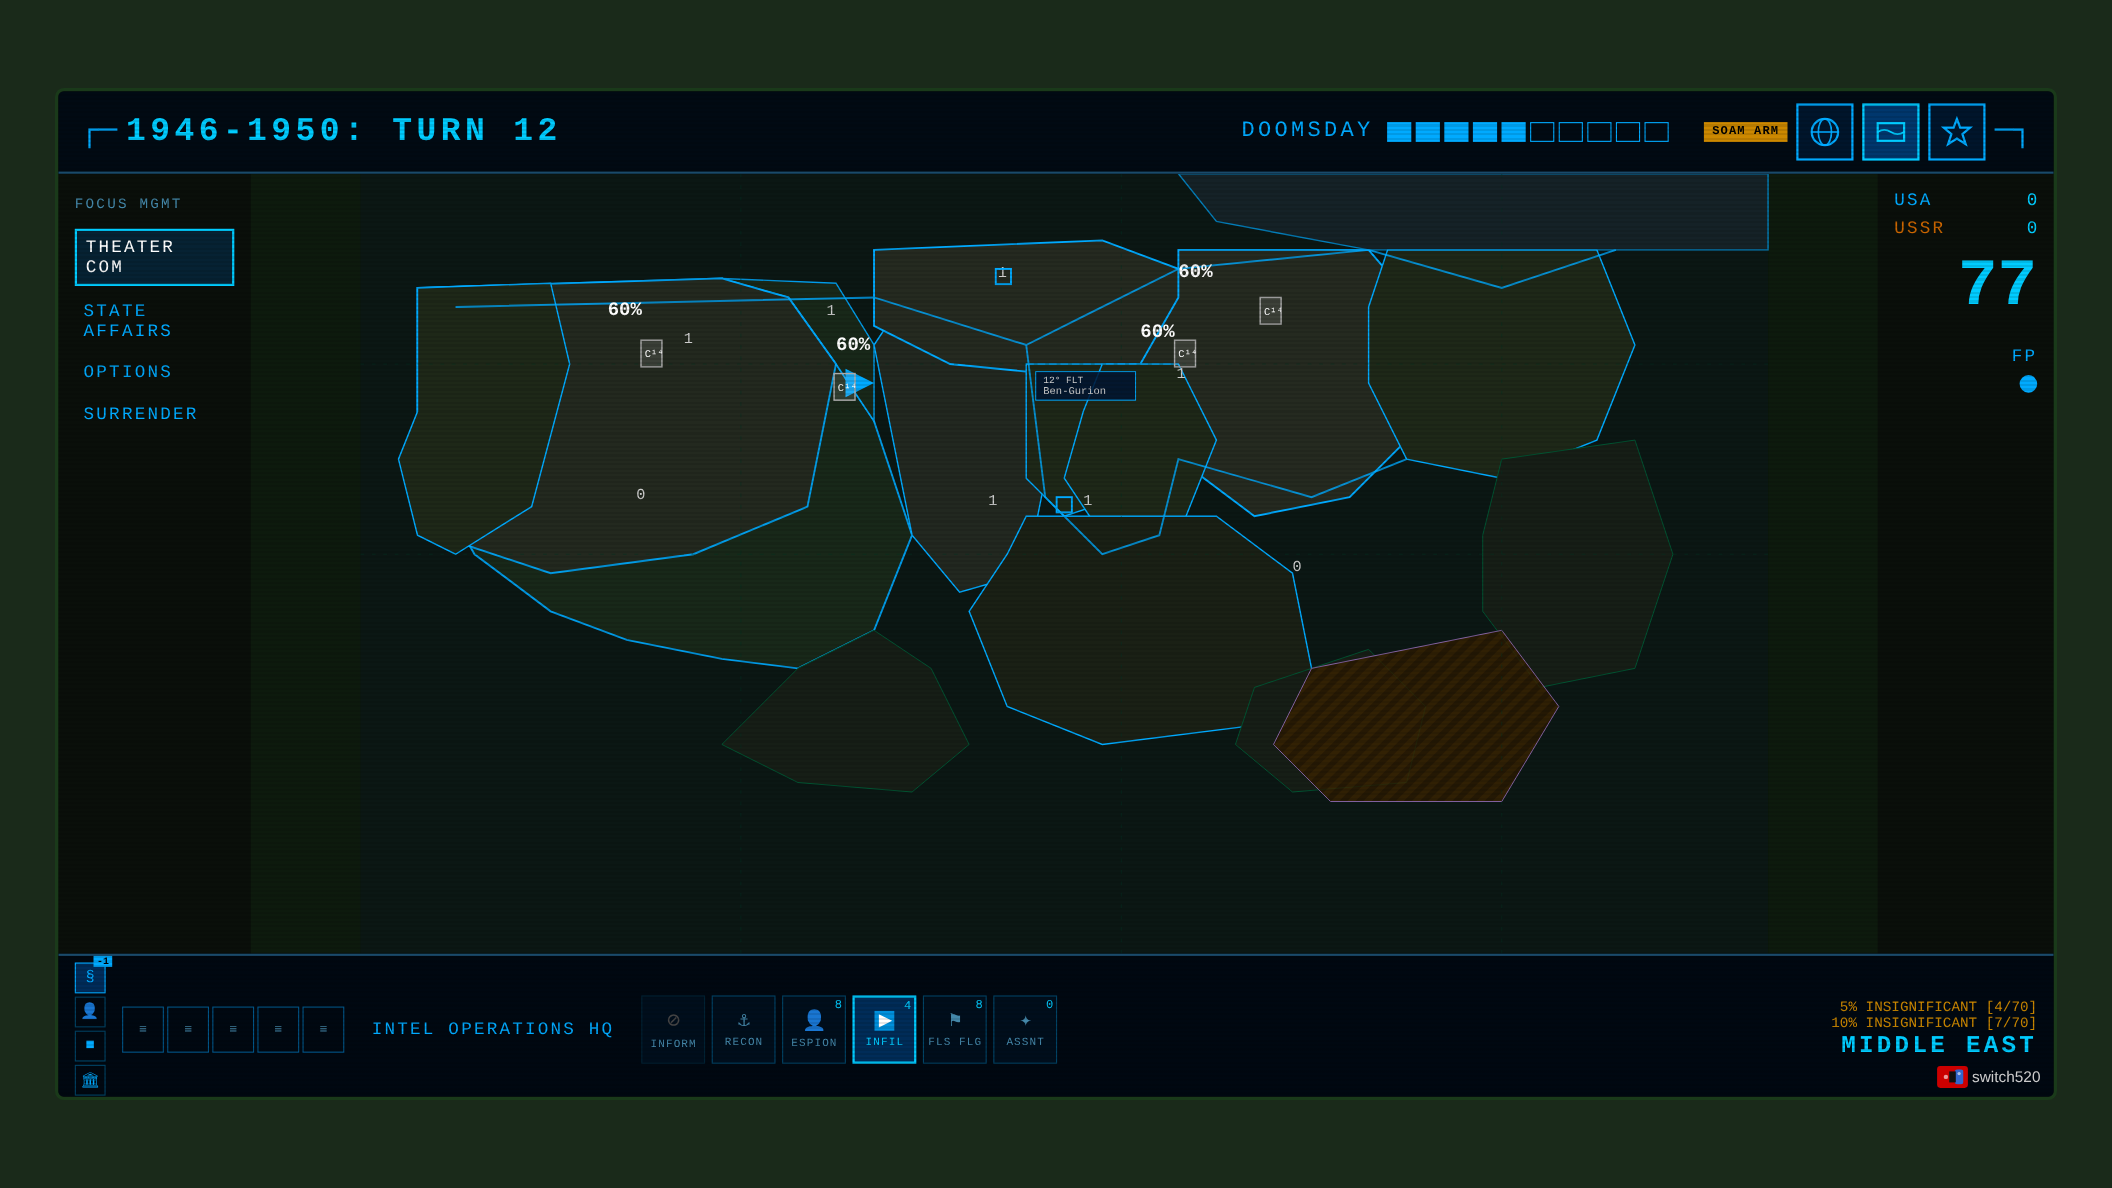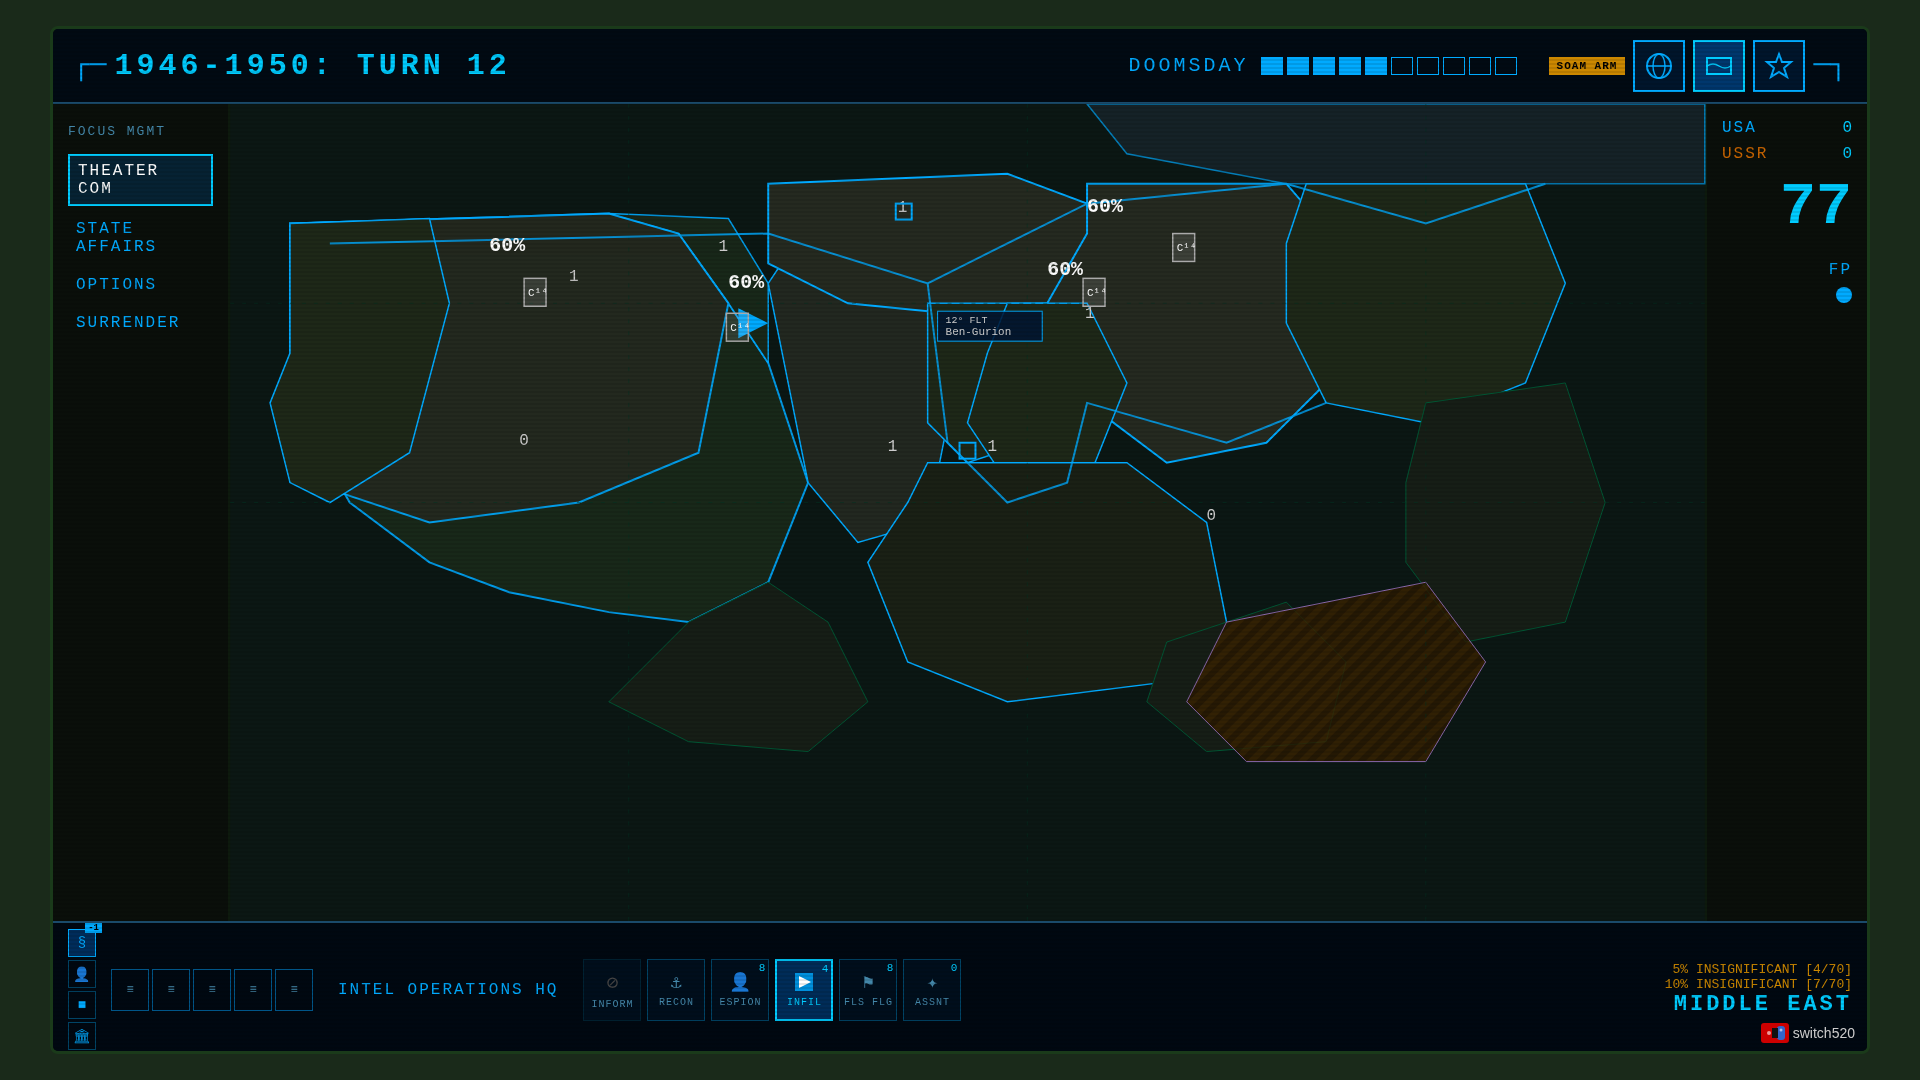--- a/index.html
+++ b/index.html
@@ -8,21 +8,21 @@
       height: 1080px;
       background: #1a2a1a;
       font-family: 'Courier New', monospace;
       overflow: hidden;
       display: flex;
       align-items: center;
       justify-content: center;
     }
     .screen {
       width: 1820px;
-      height: 1028px;
+      height: 920px;
       background: #0a0f0a;
       border: 3px solid #1a3a1a;
       border-radius: 8px;
       position: relative;
       overflow: hidden;
     }
     
     .screen::after {
       content: '';
       position: absolute;

